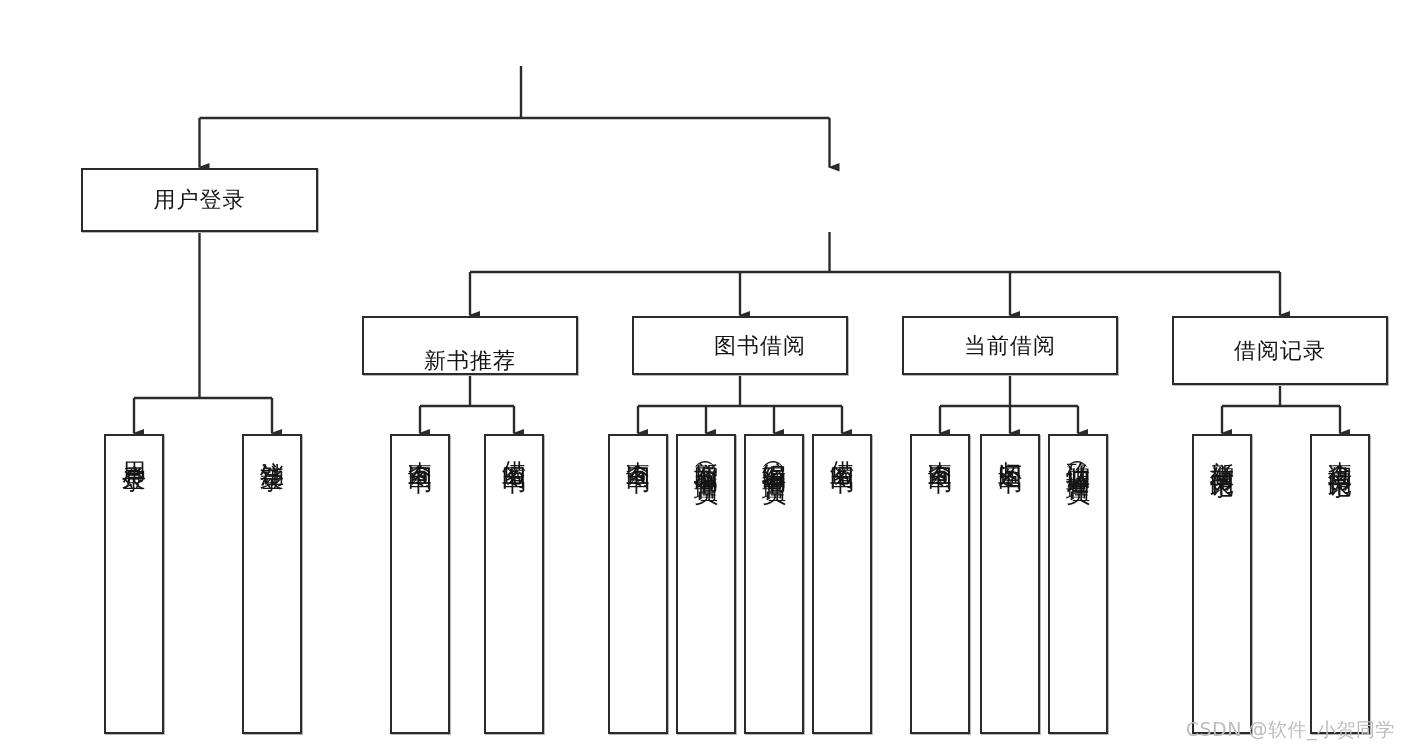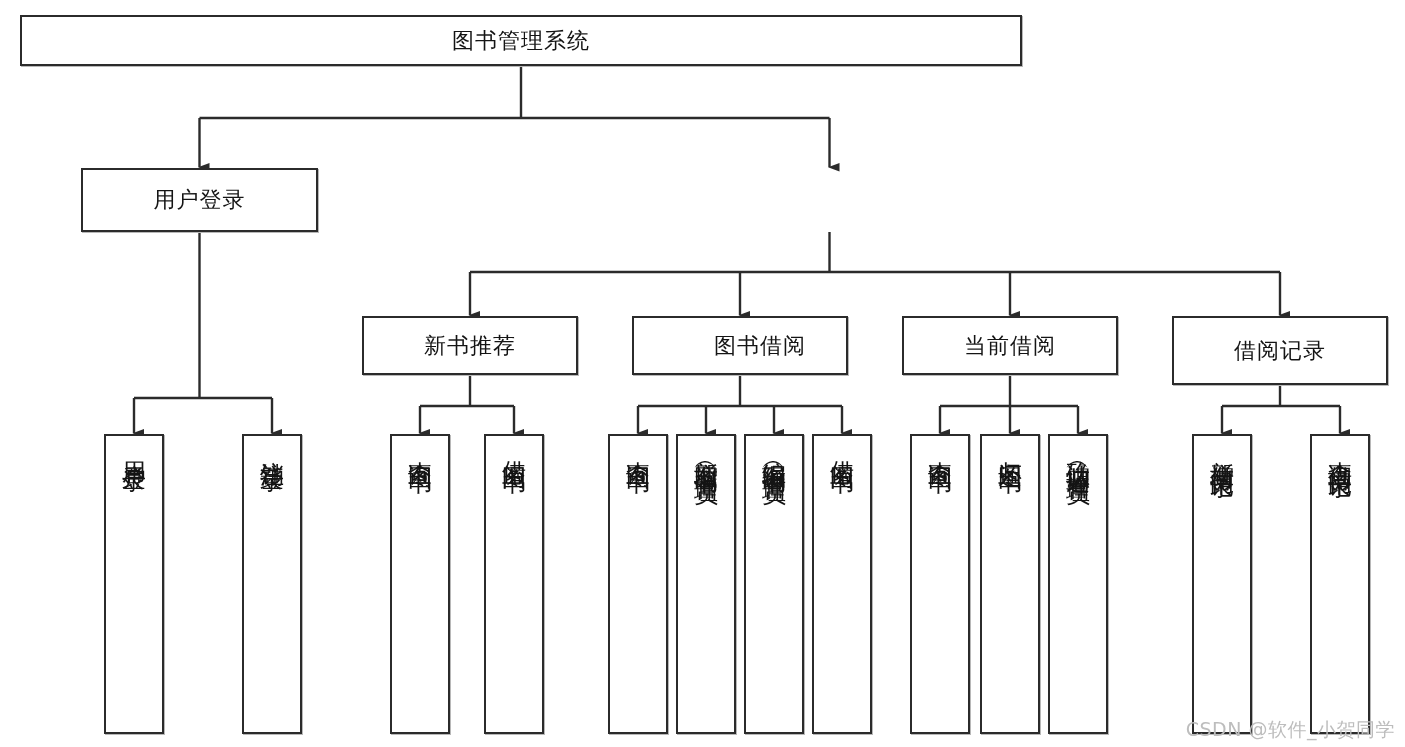--- a/index.html
+++ b/index.html
@@ -96,29 +96,26 @@
         <path d="M940,406 L940,433" marker-end="url(#arrowhead)"></path>
         <path d="M1010,406 L1010,433" marker-end="url(#arrowhead)"></path>
         <path d="M1078,406 L1078,433" marker-end="url(#arrowhead)"></path>
         <path d="M1280,375 L1280,406"></path>
         <path d="M1222,406 L1340,406"></path>
         <path d="M1222,406 L1222,433" marker-end="url(#arrowhead)"></path>
         <path d="M1340,406 L1340,433" marker-end="url(#arrowhead)"></path>
       </g>
   </svg>
 
-  <div class="node horiz" style="left:20px;top:15px;width:1002px;height:51px;">
-    <span class="label">图书管理系统</span>
-  </div>
 
   <div class="node horiz" style="left:81px;top:168px;width:237px;height:64px;">
     <span class="label">用户登录</span>
   </div>
 
-  <div class="node horiz" style="left:362px;top:316px;width:216px;height:59px;">
+  <div class="node horiz" style="left:362px;top:316px;width:216px;height:59px;align-items:flex-end;">
     <span class="label">新书推荐</span>
   </div>
   <div class="node horiz" style="left:632px;top:316px;width:216px;height:59px;padding-left:40px;">
     <span class="label">图书借阅</span>
   </div>
   <div class="node horiz" style="left:902px;top:316px;width:216px;height:59px;">
     <span class="label">当前借阅</span>
   </div>
   <div class="node horiz" style="left:1172px;top:316px;width:216px;height:69px;">
     <span class="label">借阅记录</span>

